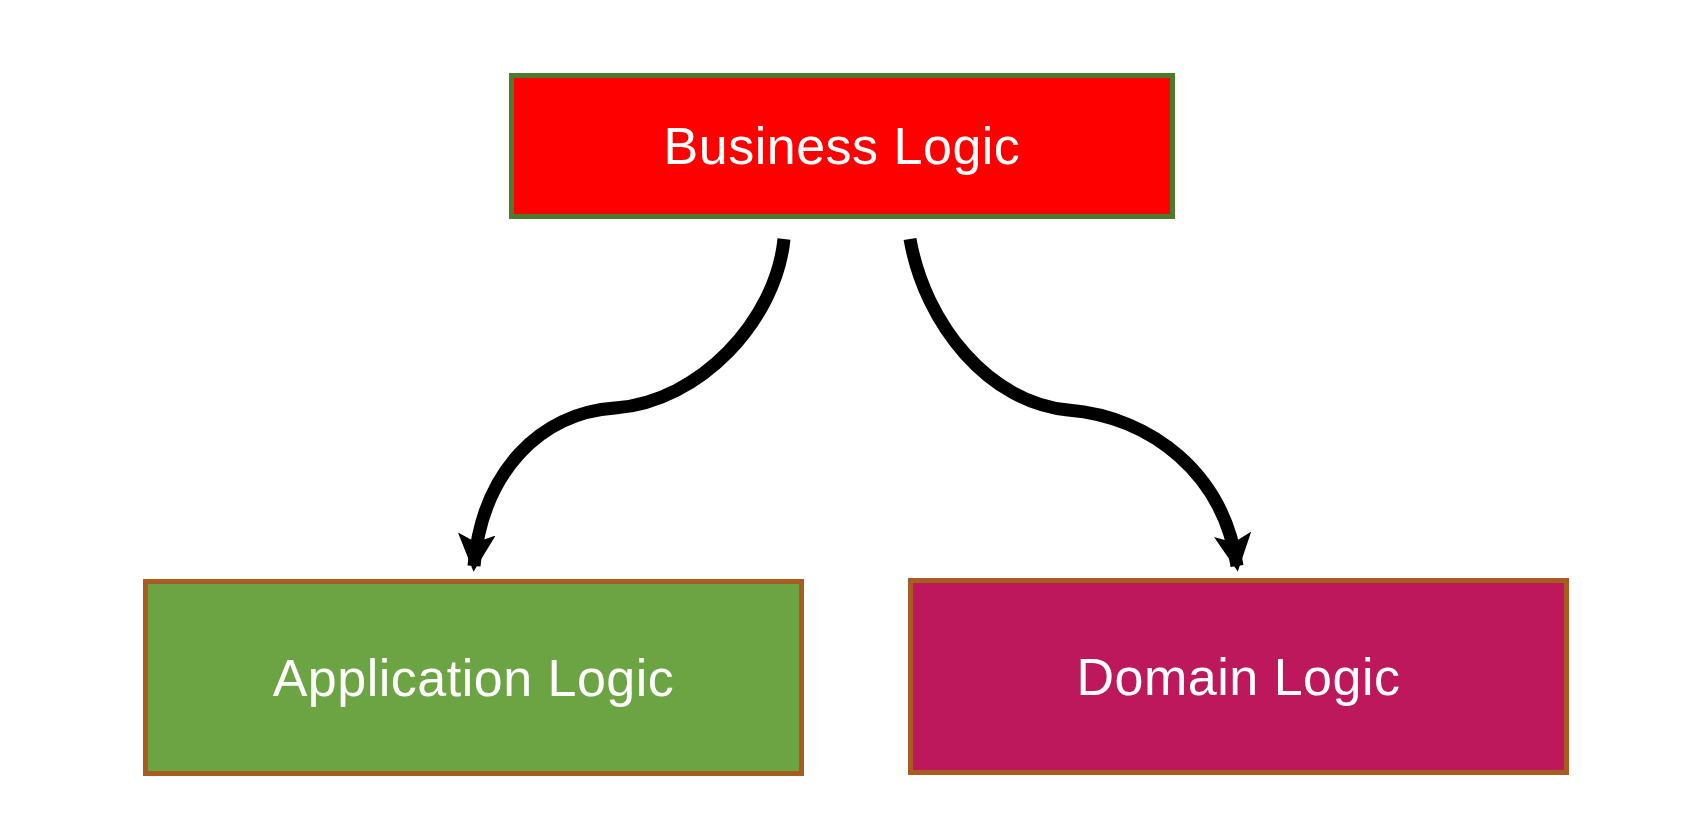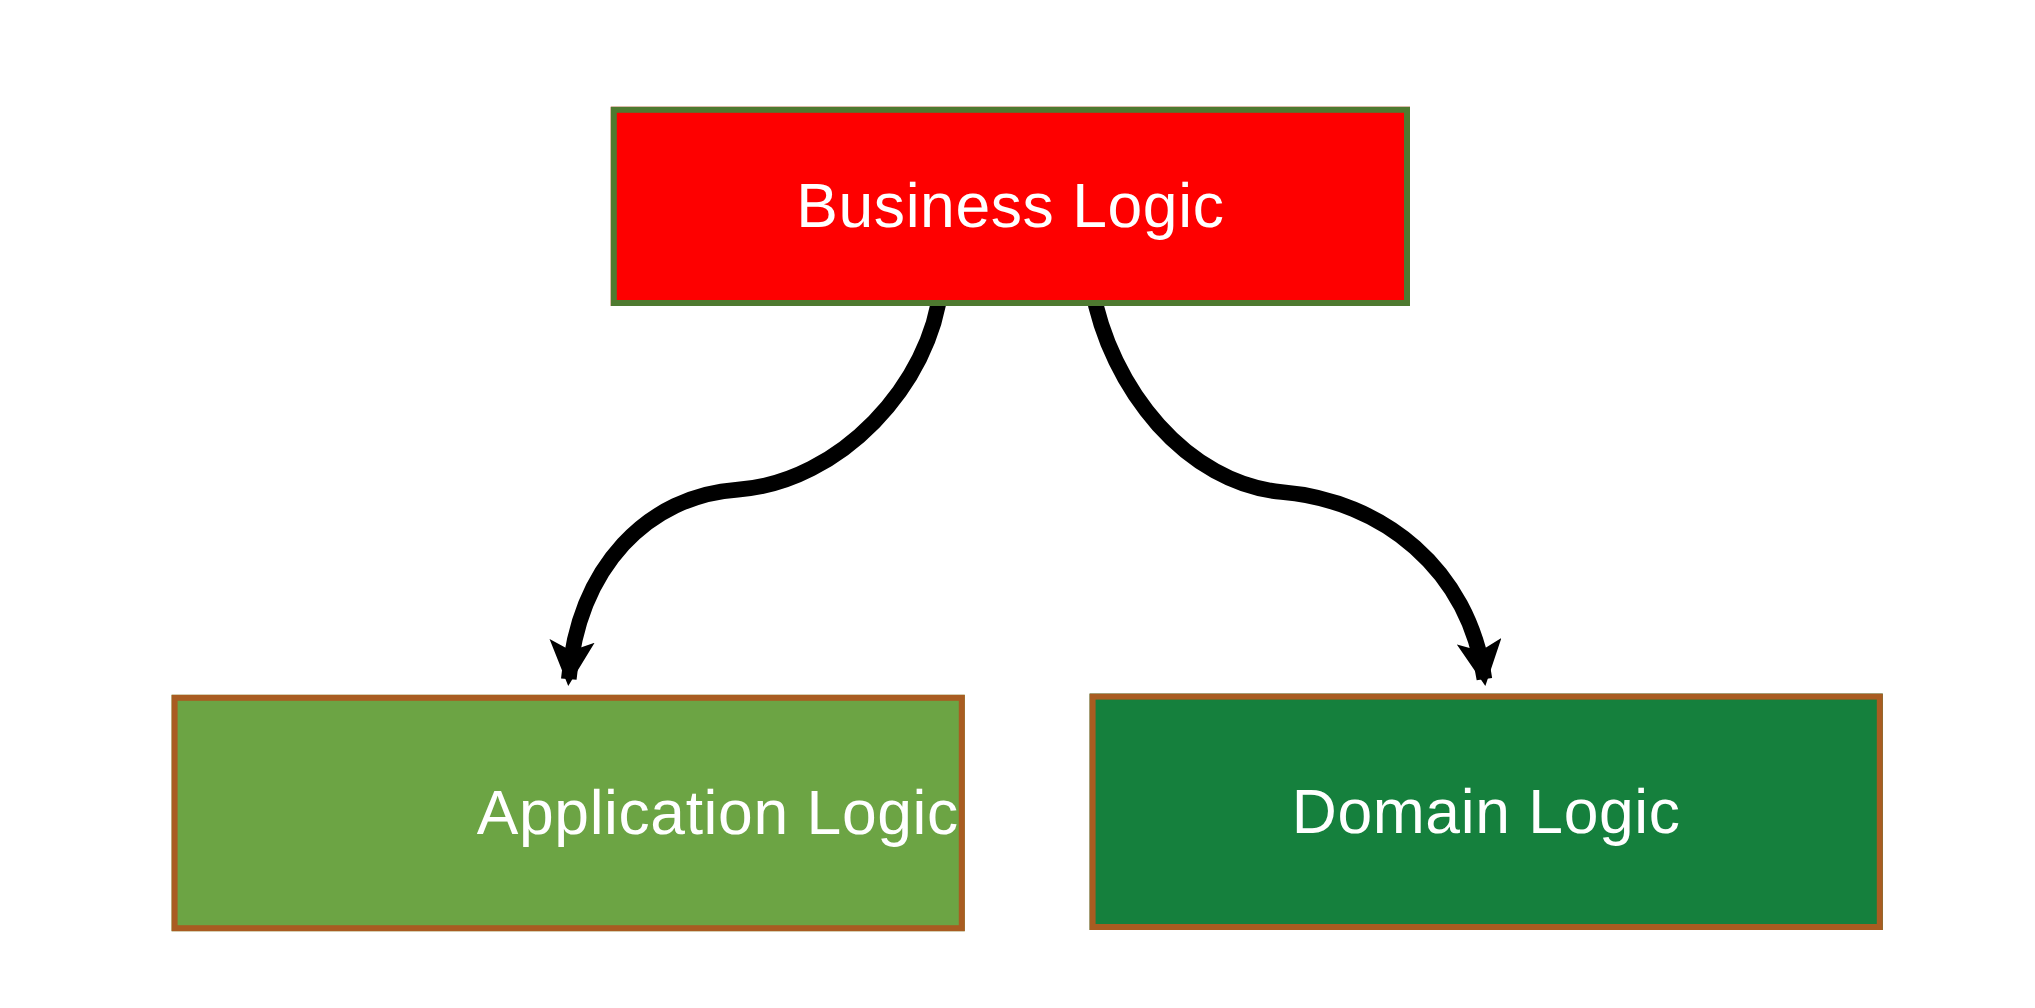--- a/index.html
+++ b/index.html
@@ -40,31 +40,29 @@
     color: #ffffff;
     font-size: 52px;
     line-height: 66px;
     font-weight: 400;
     letter-spacing: 0.5px;
   }
   .node-business {
     left: 509px;
     top: 73px;
     width: 666px;
-    height: 166px;
+    height: 146px;
     border: 5px solid;
-    margin-top: 16px;
   }
   .node-application {
     left: 143px;
     top: 579px;
     width: 661px;
     height: 197px;
     border: 5px solid;
-    align-items: flex-end;
   }
   .node-domain {
     left: 908px;
     top: 578px;
     width: 661px;
     height: 197px;
     border: 5px solid;
   }
   .node span {
     display: block;
@@ -86,17 +84,17 @@
   </svg>
 
   <div class="node node-business" style="background-color: rgb(254, 0, 0); border-color: rgb(78, 122, 48); color: rgb(255, 255, 255);">
     <span>Business Logic</span>
   </div>
 
   <div class="node node-application" style="background-color: rgb(108, 164, 68); border-color: rgb(169, 92, 33); color: rgb(255, 255, 255);">
     <span>Application Logic</span>
   </div>
 
-  <div class="node node-domain" style="background-color: #15803d; border-color: rgb(169, 92, 33); color: rgb(255, 255, 255);">
+  <div class="node node-domain" style="background-color: #be185d; border-color: rgb(169, 92, 33); color: rgb(255, 255, 255);">
     <span>Domain Logic</span>
   </div>
 
 </div>
 
 </body></html>

